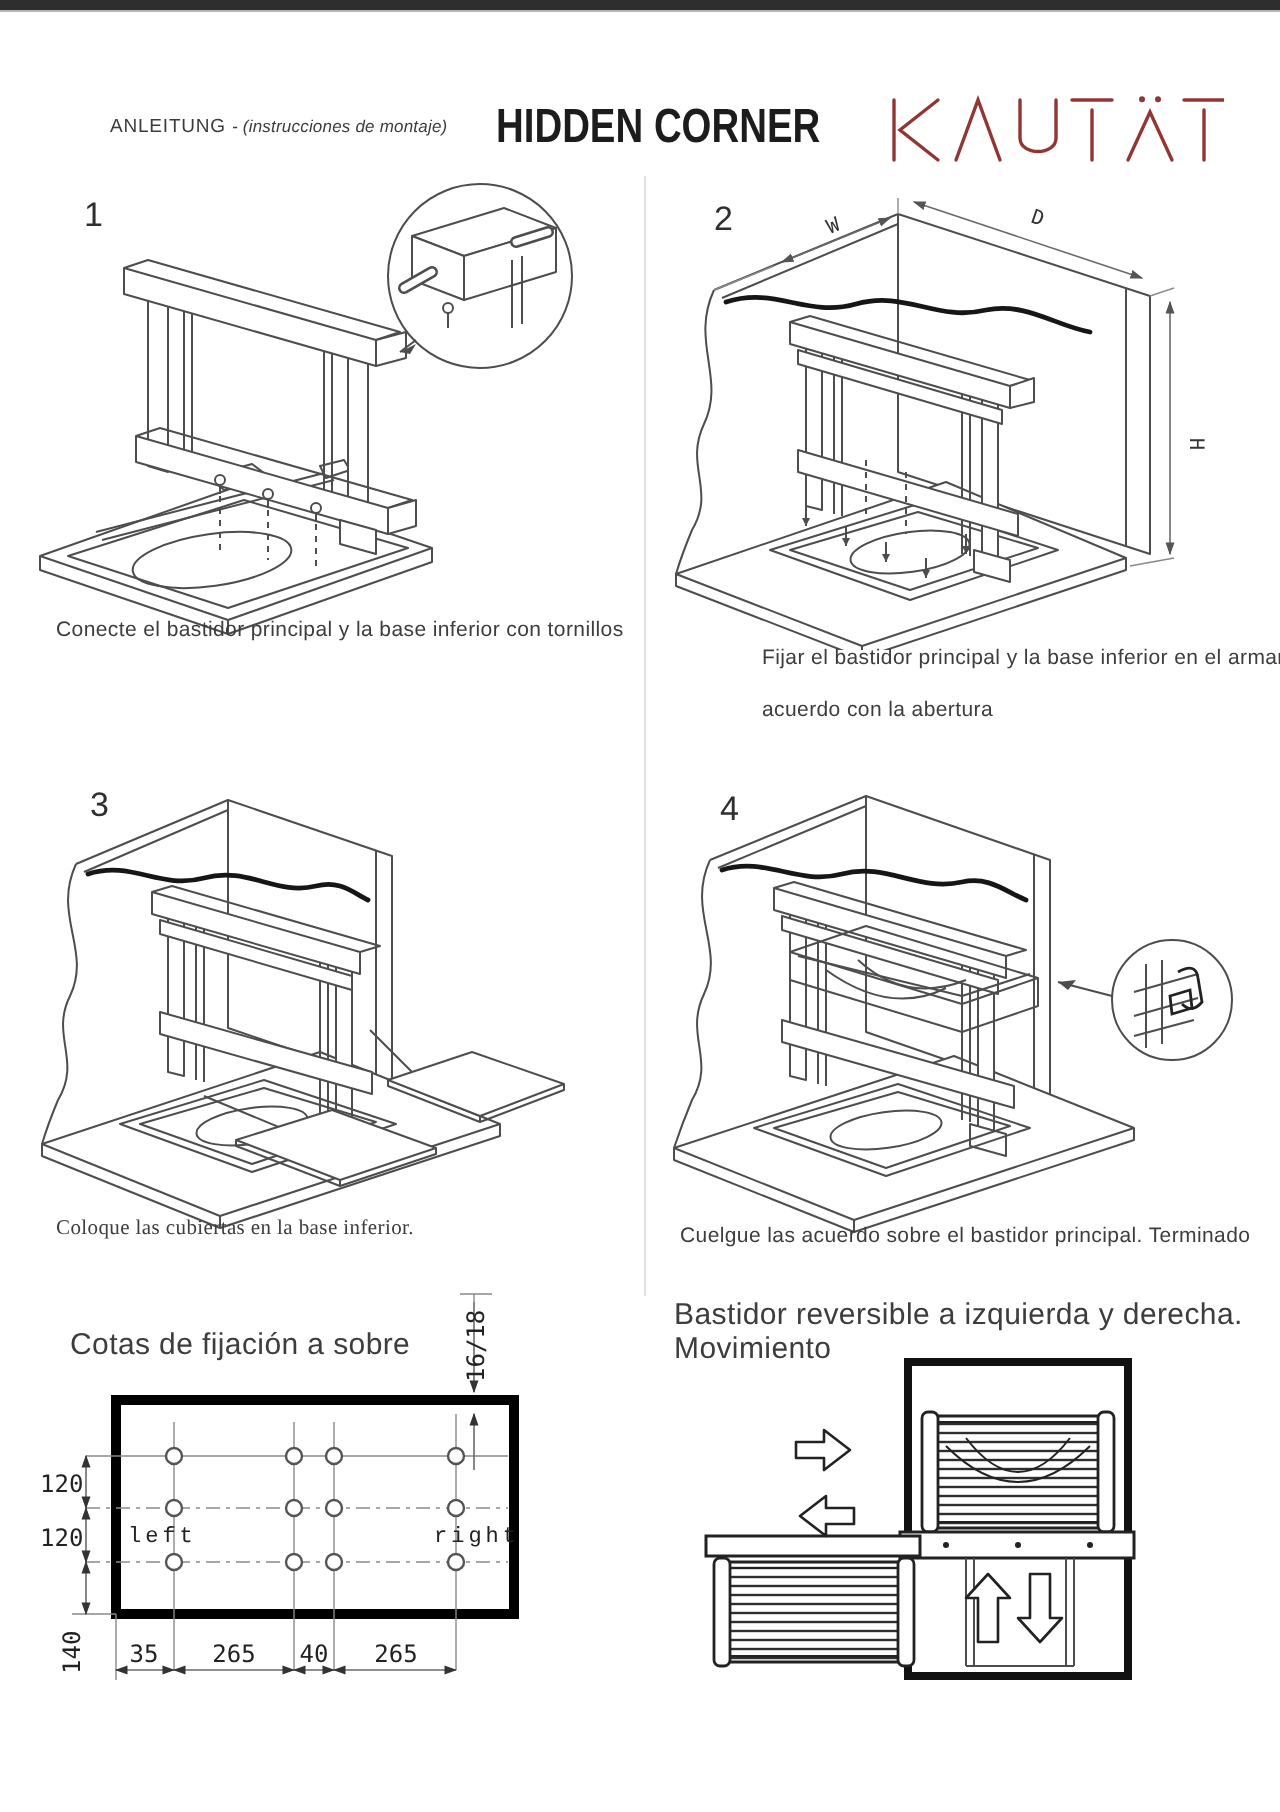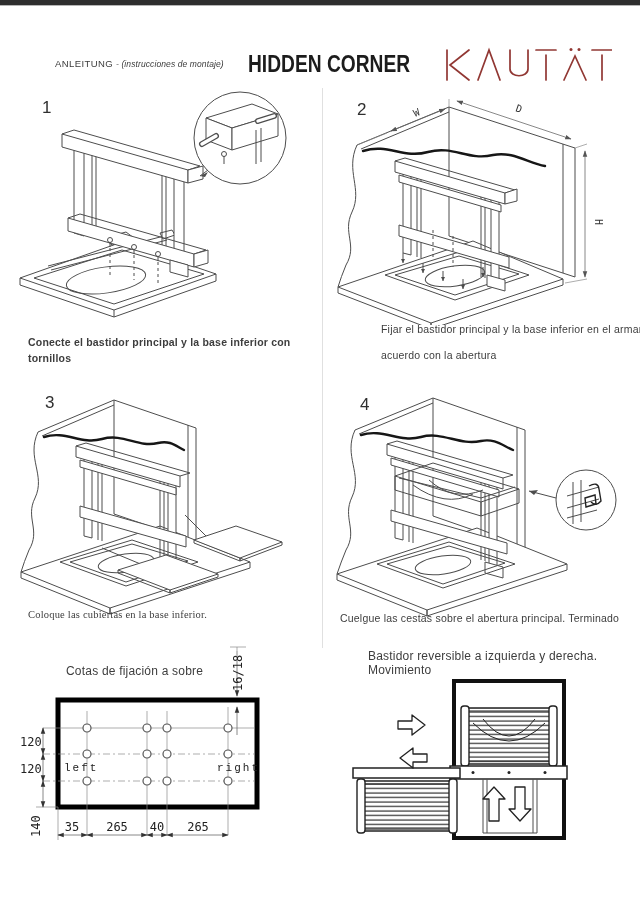--- a/index.html
+++ b/index.html
@@ -13,21 +13,21 @@
   
   #anleitung{left:55px;top:58px;font-size:9.5px;color:#3c3c3c;letter-spacing:.4px;white-space:nowrap;}
   #anleitung .sub{font-style:italic;font-size:8.5px;letter-spacing:.1px;}
   #main-title{left:248px;top:50px;width:210px;font-size:24px;font-weight:bold;color:#1c1c1c;
     transform:scaleX(0.8);transform-origin:left center;white-space:nowrap;letter-spacing:0;}
   
   .stepnum{font-size:17px;color:#2f2f2f;}
   
   .caption{font-size:10.5px;line-height:1.5;color:#3d3d3d;letter-spacing:.2px;}
   .caption.tall{line-height:26px;margin-left:41px;}
-  .smalltitle{font-size:12px;color:#3d3d3d;letter-spacing:.2px;margin-left:31px;}
+  .smalltitle{font-size:15px;color:#3d3d3d;letter-spacing:.2px;}
   
   svg{display:block;}
   .ln{fill:none;stroke:#4d4d4d;stroke-width:1;stroke-linejoin:round;}
   .pnl{fill:#ffffff;stroke:#4d4d4d;stroke-width:1;stroke-linejoin:round;}
   .thick{fill:none;stroke:#161616;stroke-width:2.4;stroke-linecap:round;}
   .dim{fill:none;stroke:#6a6a6a;stroke-width:.8;}
   .dimln{fill:none;stroke:#8a8a8a;stroke-width:.7;}
   .dash{stroke-dasharray:7 3 2 3;}
   .sdash{stroke-dasharray:3 3;}
   .dimtxt{font-family:"DejaVu Sans Mono",monospace;font-size:12px;fill:#222;}
@@ -157,21 +157,21 @@
     <path class="dim" d="M58,36 L112,14" marker-start="url(#arr2)" marker-end="url(#arr2)"></path>
     <path class="dim" d="M124,6 L238,44" marker-start="url(#arr2)" marker-end="url(#arr2)"></path>
     <path class="dim" d="M252,56 V182" marker-start="url(#arr2)" marker-end="url(#arr2)"></path>
     <path class="dimln" d="M24,50 L54,38 M116,12 L116,4 M242,53 L254,49 M232,188 L254,184"></path>
     <text class="lbl" transform="translate(82,22) rotate(-22)">W</text>
     <text class="lbl" transform="translate(182,16) rotate(19)">D</text>
     <text class="lbl" transform="translate(262,124) rotate(90)">H</text>
   </g>
 </svg>
 
-<div class="abs caption" style="left:28px;top:335px;width:290px;font-weight:bold;">Conecte el bastidor principal y la base inferior con tornillos</div>
+<div class="abs caption" style="left:28px;top:308px;width:290px;">Conecte el bastidor principal y la base inferior con tornillos</div>
 <div class="abs caption tall" style="left:340px;top:316px;width:292px;">Fijar el bastidor principal y la base inferior en el armario de acuerdo con la abertura</div>
 
 <svg class="abs" style="left:18px;top:390px;" width="295" height="225" viewBox="0 0 295 225">
   <g>
     <path class="pnl" d="M96,10 L178,38 L178,152 L96,124 Z"></path>
     <path class="ln" d="M170,35 V149"></path>
     <path class="ln" d="M96,10 L20,42 M96,15 L24,46"></path>
     <path class="ln" d="M20,42 C8,68 28,85 17,108 C7,128 23,140 11,160 Q6,172 3,182"></path>
     <path class="pnl" d="M3,182 L92,218 L232,172 L142,136 Z"></path>
     <path class="ln" d="M3,182 v6 L92,224 v-6 M92,218 v6 L232,178 v-6"></path>
@@ -237,21 +237,21 @@
     <path class="ln" d="M240,92 V134 M248,90 V132"></path>
     <path class="ln" d="M234,106 l32,-9 M234,118 l32,-9 M234,128 l30,-8"></path>
     <path class="wire" d="M256,96 q9,-5 10,3 l2,12 q-5,6 -10,1"></path>
     <path class="wire" d="M252,108 l10,-3 1,9 -10,3 z"></path>
     <path class="ln" d="M223,108 L196,101"></path>
     <path d="M196,101 l9,-1 -4,5 z" fill="#4d4d4d"></path>
   </g>
 </svg>
 
 <div class="abs caption" style="left:28px;top:607px;width:290px;font-family:Liberation Serif, serif;">Coloque las cubiertas en la base inferior.</div>
-<div class="abs caption" style="left:340px;top:611px;width:292px;">Cuelgue las cestas sobre el abertura principal. Terminado</div>
+<div class="abs caption" style="left:340px;top:611px;width:292px;">Cuelgue las acuerdo sobre el bastidor principal. Terminado</div>
 
 <div class="abs smalltitle" style="left:35px;top:664px;">Cotas de fijación a sobre</div>
 
 <svg class="abs" style="left:18px;top:645px;" width="300" height="215" viewBox="0 0 300 215">
   <defs>
     <marker id="arrF" viewBox="0 0 10 10" refX="9" refY="5" markerWidth="8" markerHeight="8" orient="auto-start-reverse">
       <path d="M0,1.5 L10,5 L0,8.5 z" fill="#333"></path>
     </marker>
   </defs>
   <g>

